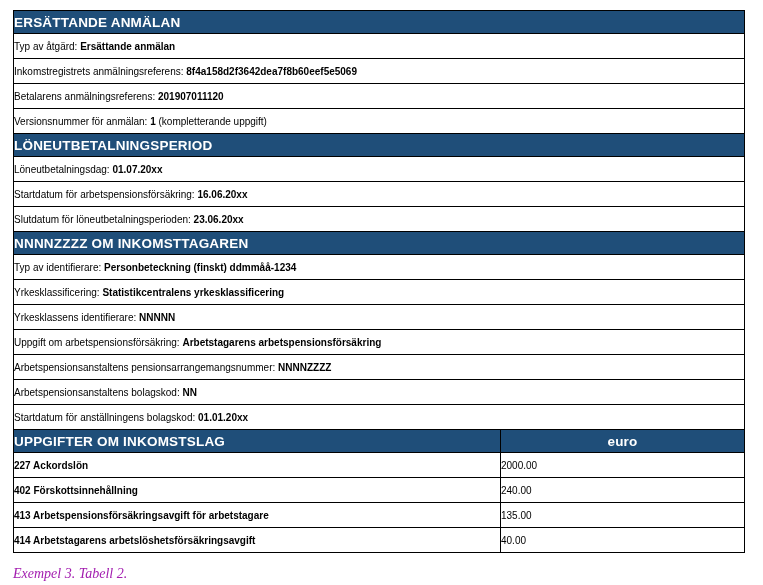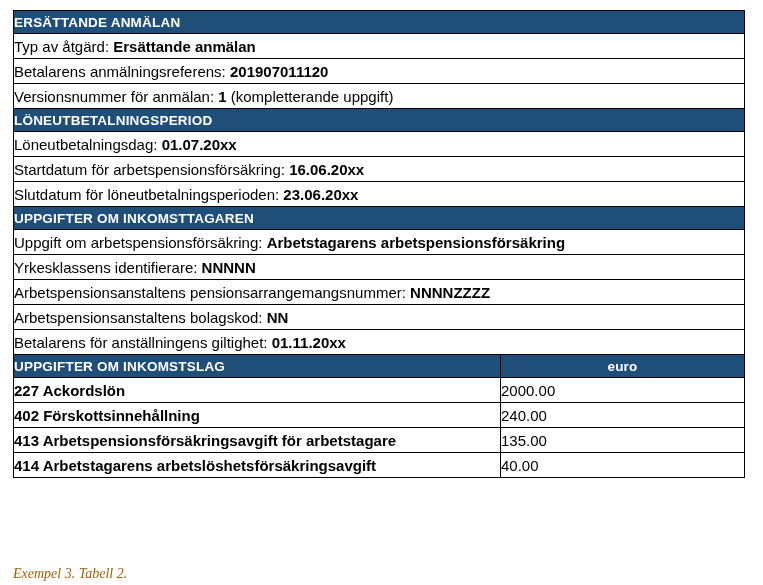--- a/index.html
+++ b/index.html
@@ -37,21 +37,21 @@
     letter-spacing: 0.2px;
     height: 22px;
     padding: 2px 7px 3px 7px;
     border: 1px solid #1f4e79;
   }
   .section-head td.euro {
     text-align: center;
     margin-left: 14px;
   }
   .row td {
-    font-size: 15px;
+    font-size: 10px;
     height: 24px;
     padding: 3px 7px 4px 7px;
     color: #000000;
   }
   .row td.amount {
     text-align: left;
   }
   .row td.label-bold {
     font-weight: bold;
   }
@@ -65,21 +65,21 @@
     font-weight: normal;
     margin-top: 8px;
   }
   .caption {
     position: absolute;
     left: 13px;
     top: 566px;
     font-family: "Liberation Serif", serif;
     font-style: italic;
     font-size: 14px;
-    color: #a16207;
+    color: #a21caf;
   }
 </style>
 </head>
 <body>
 
 <div class="page">
 
   <table class="doc">
     <colgroup>
       <col style="width:487px">
@@ -91,20 +91,26 @@
         <td colspan="2">ERSÄTTANDE ANMÄLAN</td>
       </tr>
       <tr class="row">
         <td colspan="2">
           <span class="lbl">Typ av åtgärd:</span>
           <span class="val">Ersättande anmälan</span>
         </td>
       </tr>
       <tr class="row">
         <td colspan="2">
+          <span class="lbl">Inkomstregistrets anmälningsreferens:</span>
+          <span class="val">8f4a158d2f3642dea7f8b60eef5e5069</span>
+        </td>
+      </tr>
+      <tr class="row">
+        <td colspan="2">
           <span class="lbl">Betalarens anmälningsreferens:</span>
           <span class="val">201907011120</span>
         </td>
       </tr>
       <tr class="row">
         <td colspan="2">
           <span class="lbl">Versionsnummer för anmälan:</span>
           <span class="val">1</span>
           <span class="suffix">(kompletterande uppgift)</span>
         </td>
@@ -126,50 +132,62 @@
         </td>
       </tr>
       <tr class="row">
         <td colspan="2">
           <span class="lbl">Slutdatum för löneutbetalningsperioden:</span>
           <span class="val">23.06.20xx</span>
         </td>
       </tr>
 
       <tr class="section-head">
-        <td colspan="2">UPPGIFTER OM INKOMSTTAGAREN</td>
+        <td colspan="2">NNNNZZZZ OM INKOMSTTAGAREN</td>
+      </tr>
+      <tr class="row">
+        <td colspan="2">
+          <span class="lbl">Typ av identifierare:</span>
+          <span class="val">Personbeteckning (finskt) ddmmåå-1234</span>
+        </td>
+      </tr>
+      <tr class="row">
+        <td colspan="2">
+          <span class="lbl">Yrkesklassificering:</span>
+          <span class="val">Statistikcentralens yrkesklassificering</span>
+        </td>
+      </tr>
+      <tr class="row">
+        <td colspan="2">
+          <span class="lbl">Yrkesklassens identifierare:</span>
+          <span class="val">NNNNN</span>
+        </td>
       </tr>
       <tr class="row">
         <td colspan="2">
           <span class="lbl">Uppgift om arbetspensionsförsäkring:</span>
           <span class="val">Arbetstagarens arbetspensionsförsäkring</span>
         </td>
       </tr>
       <tr class="row">
         <td colspan="2">
-          <span class="lbl">Yrkesklassens identifierare:</span>
-          <span class="val">NNNNN</span>
-        </td>
-      </tr>
-      <tr class="row">
-        <td colspan="2">
           <span class="lbl">Arbetspensionsanstaltens pensionsarrangemangsnummer:</span>
           <span class="val">NNNNZZZZ</span>
         </td>
       </tr>
       <tr class="row">
         <td colspan="2">
           <span class="lbl">Arbetspensionsanstaltens bolagskod:</span>
           <span class="val">NN</span>
         </td>
       </tr>
       <tr class="row">
         <td colspan="2">
-          <span class="lbl">Betalarens för anställningens giltighet:</span>
-          <span class="val">01.11.20xx</span>
+          <span class="lbl">Startdatum för anställningens bolagskod:</span>
+          <span class="val">01.01.20xx</span>
         </td>
       </tr>
 
       <tr class="section-head">
         <td>UPPGIFTER OM INKOMSTSLAG</td>
         <td class="euro">euro</td>
       </tr>
       <tr class="row">
         <td class="label-bold">227 Ackordslön</td>
         <td class="amount">2000.00</td>

